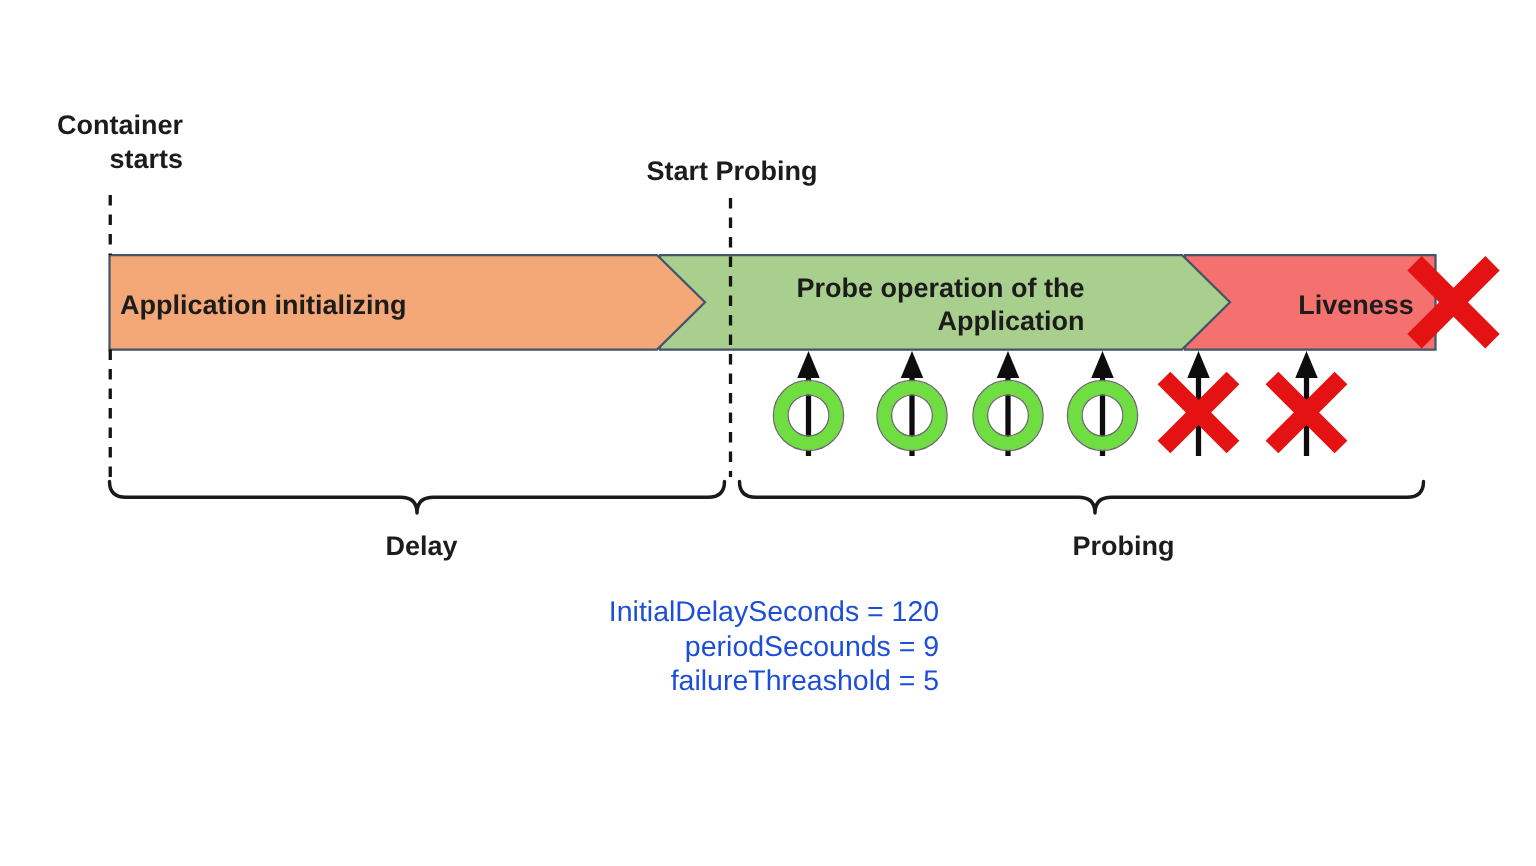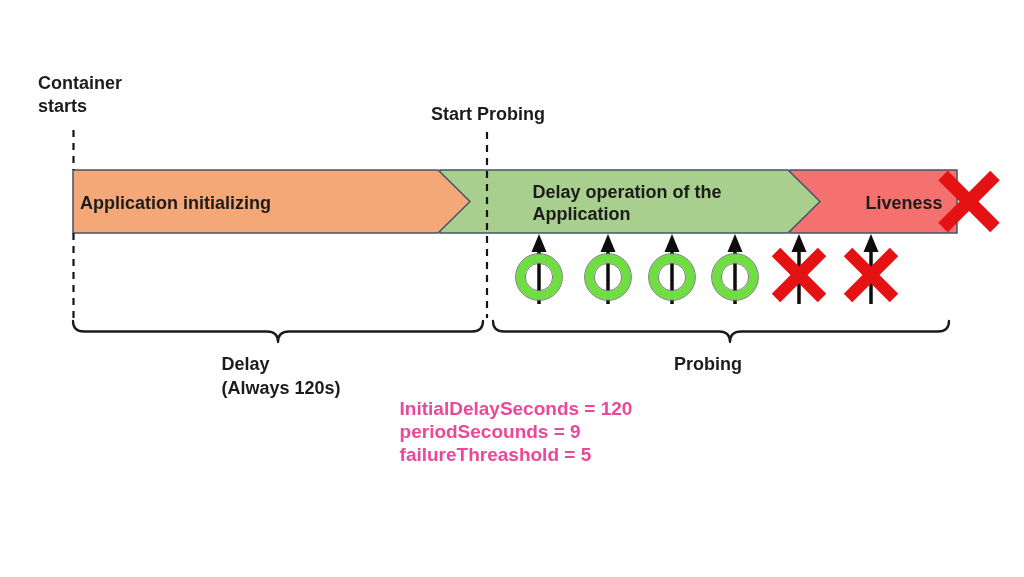--- a/index.html
+++ b/index.html
@@ -12,27 +12,27 @@
   }
   .svg-layer { position:absolute; left:0; top:0; }
   .txt {
     position:absolute;
     color:#1c1c1c;
     font-weight:700;
     font-size:17px;
     line-height:23px;
     white-space:nowrap;
   }
-  .center { transform:translateX(-50%); text-align:left; }
+  .center { transform:translateX(-50%); text-align:right; }
   .f18 { font-size:18px; }
   .cfg {
-    font-weight:700;
+    font-weight:400;
     font-size:19px;
     line-height:23px;
-    color:#ec4899;
+    color:#1d4ed8;
   }
   .bar-shape { stroke:#44546A; stroke-width:1.5; }
   .dash { stroke:#141414; stroke-width:2.2; stroke-dasharray:7 6; fill:none; }
   .brace { stroke:#1a1a1a; stroke-width:2.3; fill:none; stroke-linecap:round; stroke-linejoin:round; }
   .arrow-shaft { stroke:#0d0d0d; stroke-width:3.5; }
   .arrow-head { fill:#0d0d0d; }
   .ring { fill:none; stroke-width:9; }
   .ring-outline { fill:none; stroke:#6a6a6a; stroke-width:0.9; }
   .xmark { stroke-width:12; stroke-linecap:butt; }
   .xmark-big { stroke-width:13.5; stroke-linecap:butt; }
@@ -118,32 +118,31 @@
   <div class="txt center f18" style="left:80px; top:72px;">
     <div>Container</div>
     <div>starts</div>
   </div>
 
   <div class="txt center f18" style="left:488px; top:103px;">Start Probing</div>
 
   <div class="txt f18" style="left:80px; top:192px;">Application initializing</div>
 
   <div class="txt center f18" style="left:627px; top:181px; line-height:22px;">
-    <div>Delay operation of the</div>
+    <div>Probe operation of the</div>
     <div>Application</div>
   </div>
 
   <div class="txt center f18" style="left:904px; top:192px;">Liveness</div>
 
   <div class="txt center f18" style="left:281px; top:352px; line-height:24px;">
     <div>Delay</div>
-    <div>(Always 120s)</div>
   </div>
 
-  <div class="txt center f18" style="left:708px; top:353px;">Probing</div>
+  <div class="txt center f18" style="left:749px; top:353px;">Probing</div>
 
   <div class="txt center" style="left:516px; top:397px;">
     <div class="cfg">InitialDelaySeconds = 120</div>
     <div class="cfg">periodSecounds = 9</div>
     <div class="cfg">failureThreashold = 5</div>
   </div>
 
 </div>
 
 </body></html>

